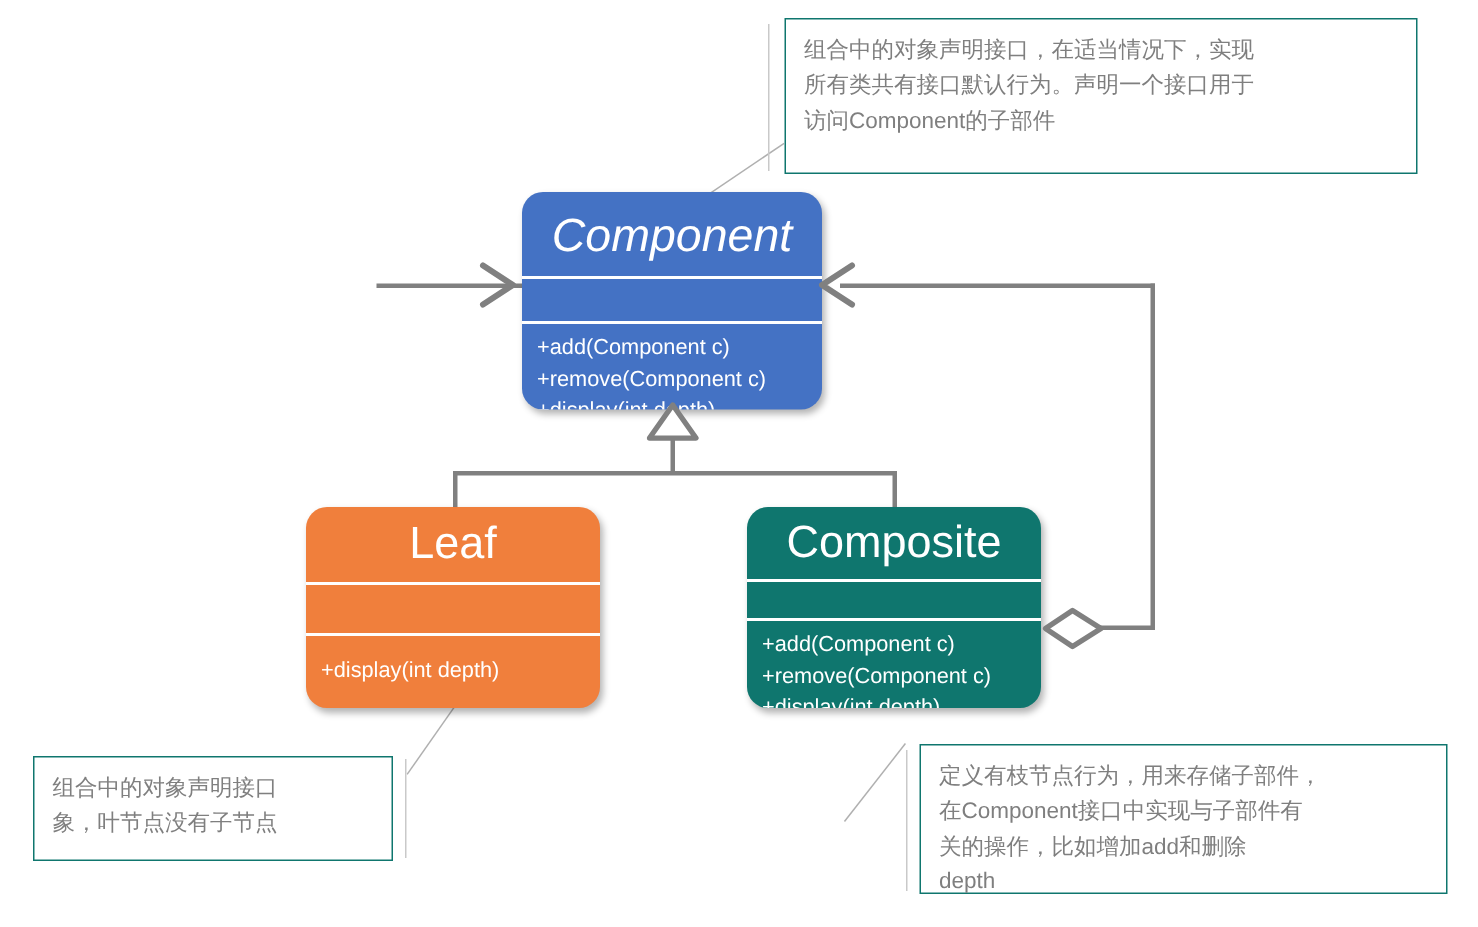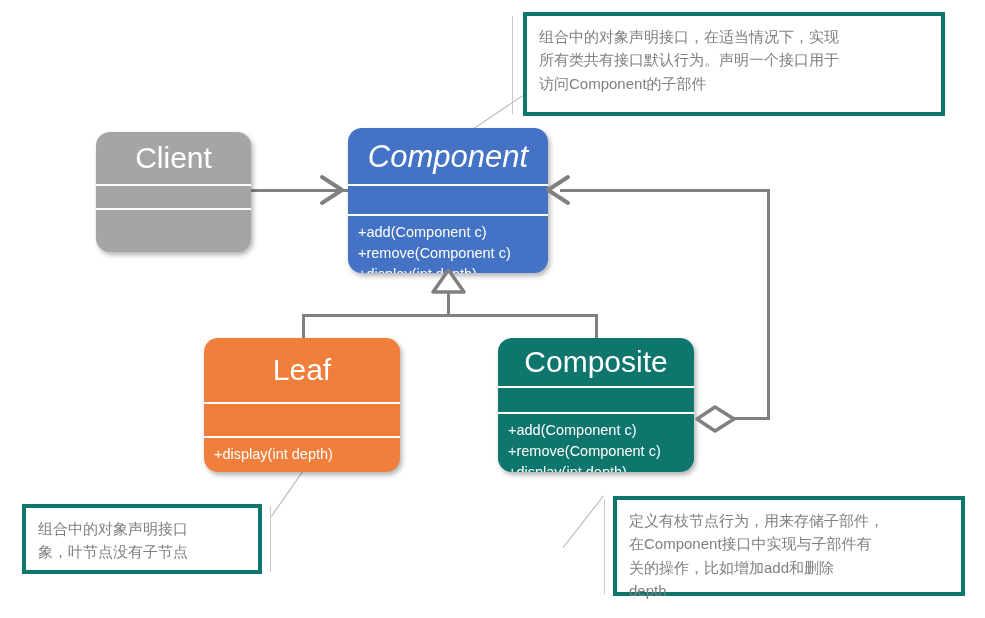--- a/index.html
+++ b/index.html
@@ -63,32 +63,32 @@
   
   #box-client    { left: 96px;  top: 132px; width: 155px; height: 120px; background: #A5A5A5; }
   #box-client .uml-title   { height: 52px; }
   #box-client .uml-attrs   { height: 22px; }
 
   #box-component { left: 348px; top: 128px; width: 200px; height: 145px; background: #4472C4; justify-content: space-between; }
   #box-component .uml-title { height: 56px; font-size: 31px; }
   #box-component .uml-attrs { height: 28px; }
 
   #box-leaf      { left: 204px; top: 338px; width: 196px; height: 134px; background: #F07F3C; }
-  #box-leaf .uml-title   { height: 64px; text-align: right; }
+  #box-leaf .uml-title   { height: 50px; text-align: right; }
   #box-leaf .uml-attrs   { height: 32px; }
 
   #box-composite { left: 498px; top: 338px; width: 196px; height: 134px; background: #0f766e; }
   #box-composite .uml-title   { height: 48px; }
   #box-composite .uml-attrs   { height: 24px; }
 
   
   .note {
     position: absolute;
     background: #ffffff;
-    border: 4px solid #0f766e;
+    border: 1px solid #0f766e;
     box-sizing: border-box;
     color: #7F7F7F;
     font-size: 15px;
     line-height: 1.55;
     padding: 9px 12px;
     z-index: 6;
   }
   .note div { white-space: nowrap; }
   #note-component { left: 523px; top: 12px;  width: 422px; height: 104px; }
   #note-leaf      { left: 22px;  top: 504px; width: 240px; height: 70px;  }
@@ -149,25 +149,20 @@
   <div class="conn h" style="left:730px; top:417px; width:40px;"></div>
   <div class="conn v" style="left:767px; top:189px; height:231px;"></div>
   <div class="conn h" style="left:560px; top:189px; width:210px;"></div>
   <svg class="glyph" style="left:694px; top:404px; width:48px; height:30px;">
     <polygon points="3,15 21,3 40,15 21,27" fill="#ffffff" stroke="#808080" stroke-width="3.5" stroke-linejoin="round"></polygon>
   </svg>
   <svg class="glyph" style="left:544px; top:175px; width:34px; height:30px;">
     <polyline points="24,2 4,15 24,28" fill="none" stroke="#808080" stroke-width="4" stroke-linecap="round" stroke-linejoin="round"></polyline>
   </svg>
 
-  <div class="uml-class" id="box-client">
-    <div class="uml-title">Client</div>
-    <div class="uml-attrs"></div>
-    <div class="uml-methods"></div>
-  </div>
 
   <div class="uml-class" id="box-component">
     <div class="uml-title italic">Component</div>
     <div class="uml-attrs"></div>
     <div class="uml-methods">
       <div>+add(Component c)</div>
       <div>+remove(Component c)</div>
       <div>+display(int depth)</div>
     </div>
   </div>

